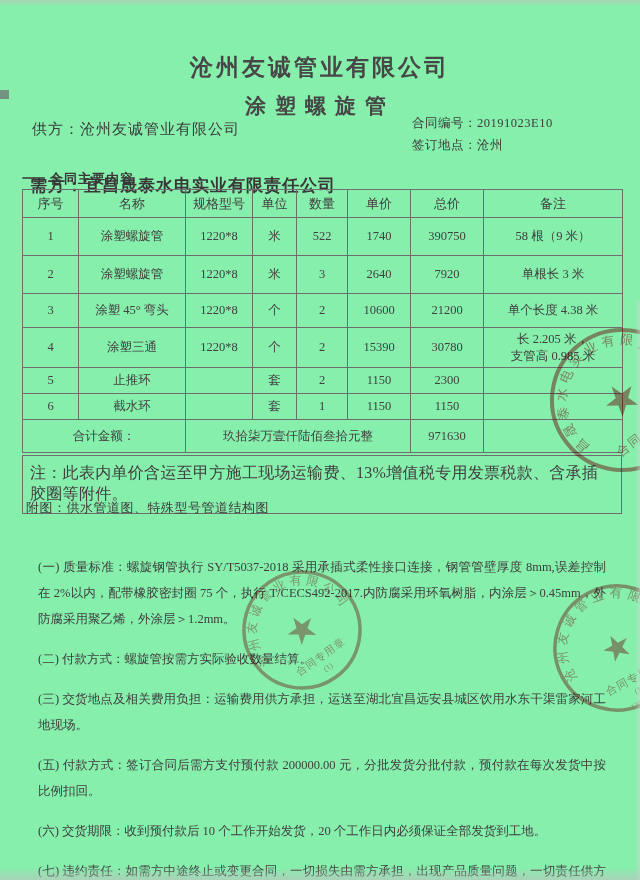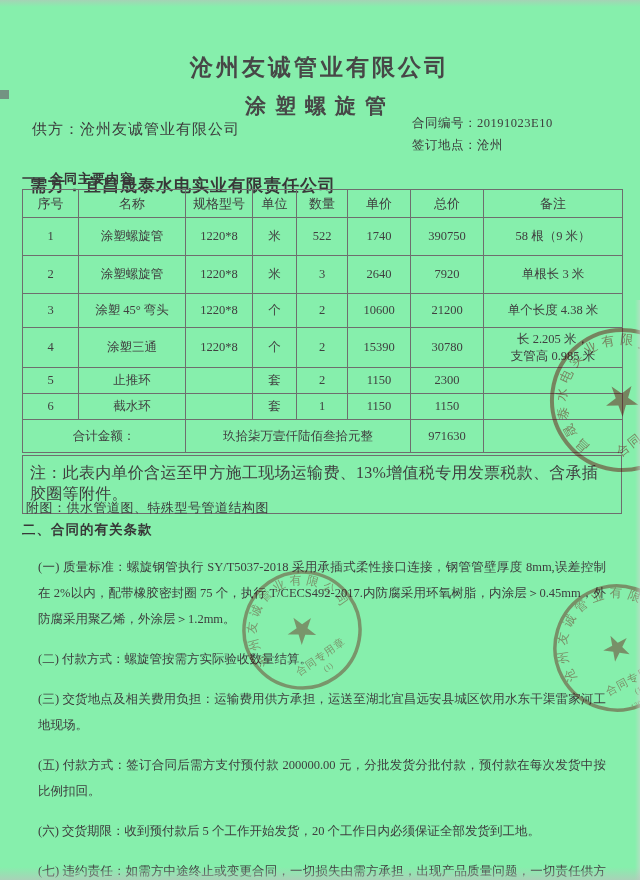--- a/index.html
+++ b/index.html
@@ -157,28 +157,27 @@
       <td colspan="2" class="total-label">合计金额：</td>
       <td colspan="4">玖拾柒万壹仟陆佰叁拾元整</td>
       <td>971630</td>
       <td></td>
     </tr>
   </tbody>
     </table>
 
   <div class="note-box">注：此表内单价含运至甲方施工现场运输费、13%增值税专用发票税款、含承插胶圈等附件。</div>
   <div class="attach-line">附图：供水管道图、特殊型号管道结构图</div>
-  <div class="section-title2">二、合同的有关条款</div>
 
   <div class="clauses">
     <p>(一) 质量标准：螺旋钢管执行 SY/T5037-2018 采用承插式柔性接口连接，钢管管壁厚度 8mm,误差控制在 2%以内，配带橡胶密封圈 75 个，执行 T/CECS492-2017.内防腐采用环氧树脂，内涂层＞0.45mm，外防腐采用聚乙烯，外涂层＞1.2mm。</p>
     <p>(二) 付款方式：螺旋管按需方实际验收数量结算。</p>
     <p>(三) 交货地点及相关费用负担：运输费用供方承担，运送至湖北宜昌远安县城区饮用水东干渠雷家河工地现场。</p>
     <p>(五) 付款方式：签订合同后需方支付预付款 200000.00 元，分批发货分批付款，预付款在每次发货中按比例扣回。</p>
-    <p>(六) 交货期限：收到预付款后 5 个工作开始发货，20 个工作日内必须保证全部发货到工地。</p>
+    <p>(六) 交货期限：收到预付款后 10 个工作开始发货，20 个工作日内必须保证全部发货到工地。</p>
     <p>(七) 违约责任：如需方中途终止或变更合同，一切损失由需方承担，出现产品质量问题，一切责任供方承担。</p>
   </div>
 
   <div class="stamp stamp-buyer">
     <svg viewBox="-75 -75 150 150" width="150" height="150">
       <circle cx="0" cy="0" r="70" fill="none" stroke="#cf4747" stroke-width="4"></circle>
       <path id="ringA" d="M -53,18 A 56,56 0 1,1 53,18" fill="none"></path>
       <text font-size="13" letter-spacing="4.5">
         <textPath href="#ringA" startOffset="50%" text-anchor="middle">宜昌晟泰水电实业有限责任公司</textPath>
       </text>

